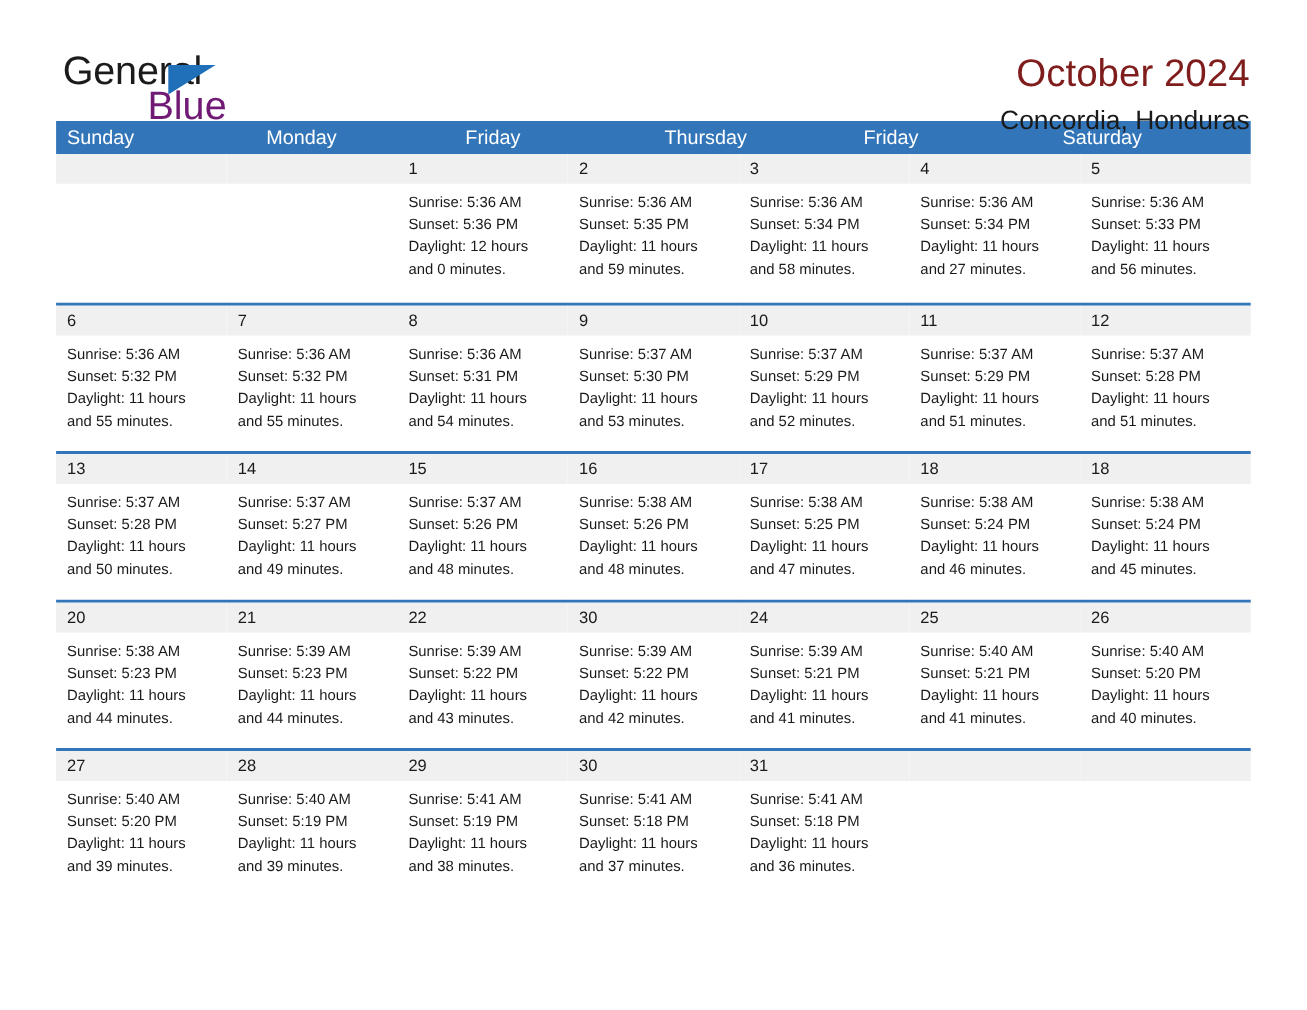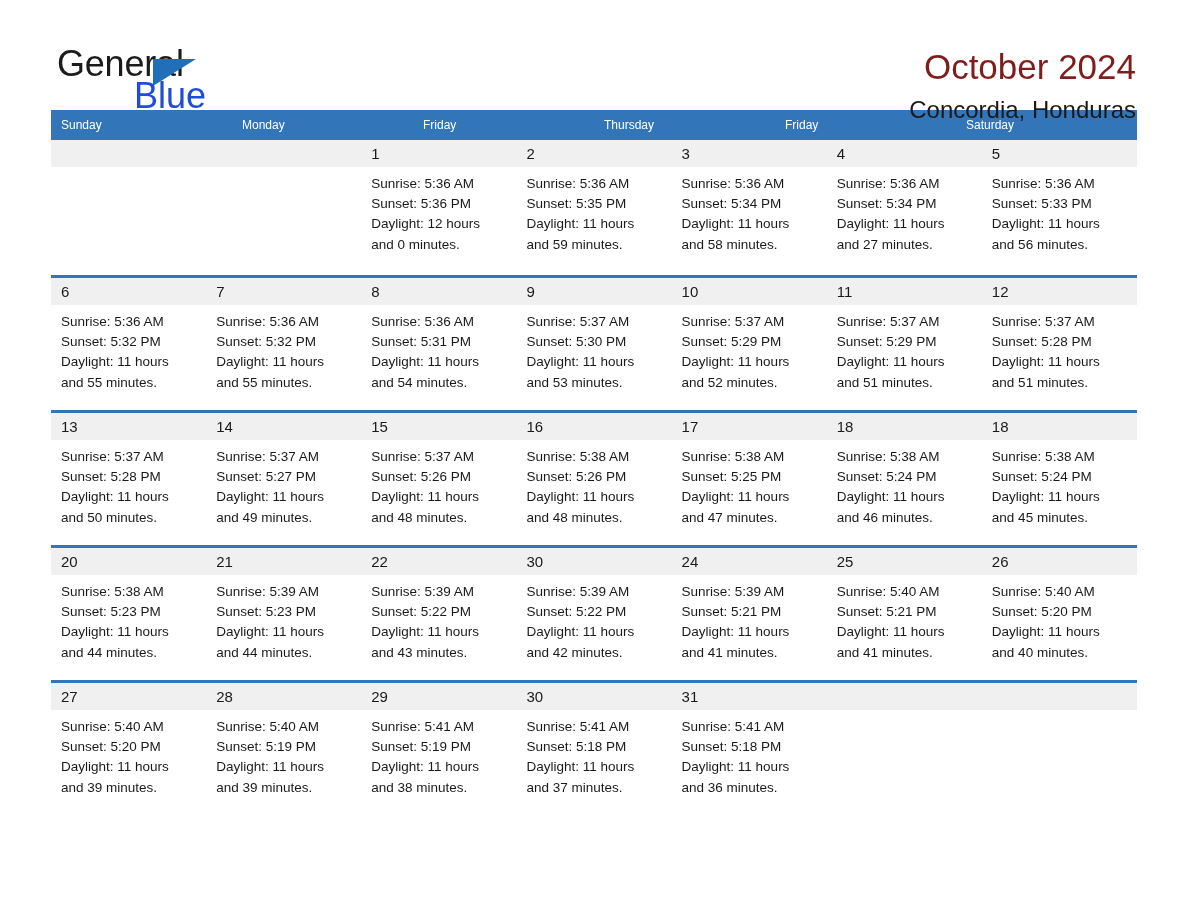--- a/index.html
+++ b/index.html
@@ -52,21 +52,21 @@
     height: 0;
     border-left: 43px solid #1f70b8;
     border-bottom: 27px solid transparent;
     border-top: 0 solid transparent;
   }
   .brand-blue {
     position: absolute;
     left: 77px;
     top: 32px;
     font-size: 36px;
-    color: #1d4ed8;
+    color: #701a75;
     font-weight: 400;
   }
   .title-block {
     text-align: right;
     padding-top: 2px;
   }
   .month-title {
     font-size: 35px;
     font-weight: 400;
     color: #7f1d1d;
@@ -87,21 +87,21 @@
     width: 1086px;
   }
   .weekday-row {
     display: flex;
     background: #3275b8;
     height: 30px;
   }
   .weekday-cell {
     flex: 1 1 0;
     color: #ffffff;
-    font-size: 12px;
+    font-size: 18px;
     line-height: 30px;
     padding-left: 10px;
     white-space: nowrap;
     overflow: hidden;
   }
 
   .week-row {
     display: flex;
     border-top: 3px solid #3275b8;
     height: 135px;

